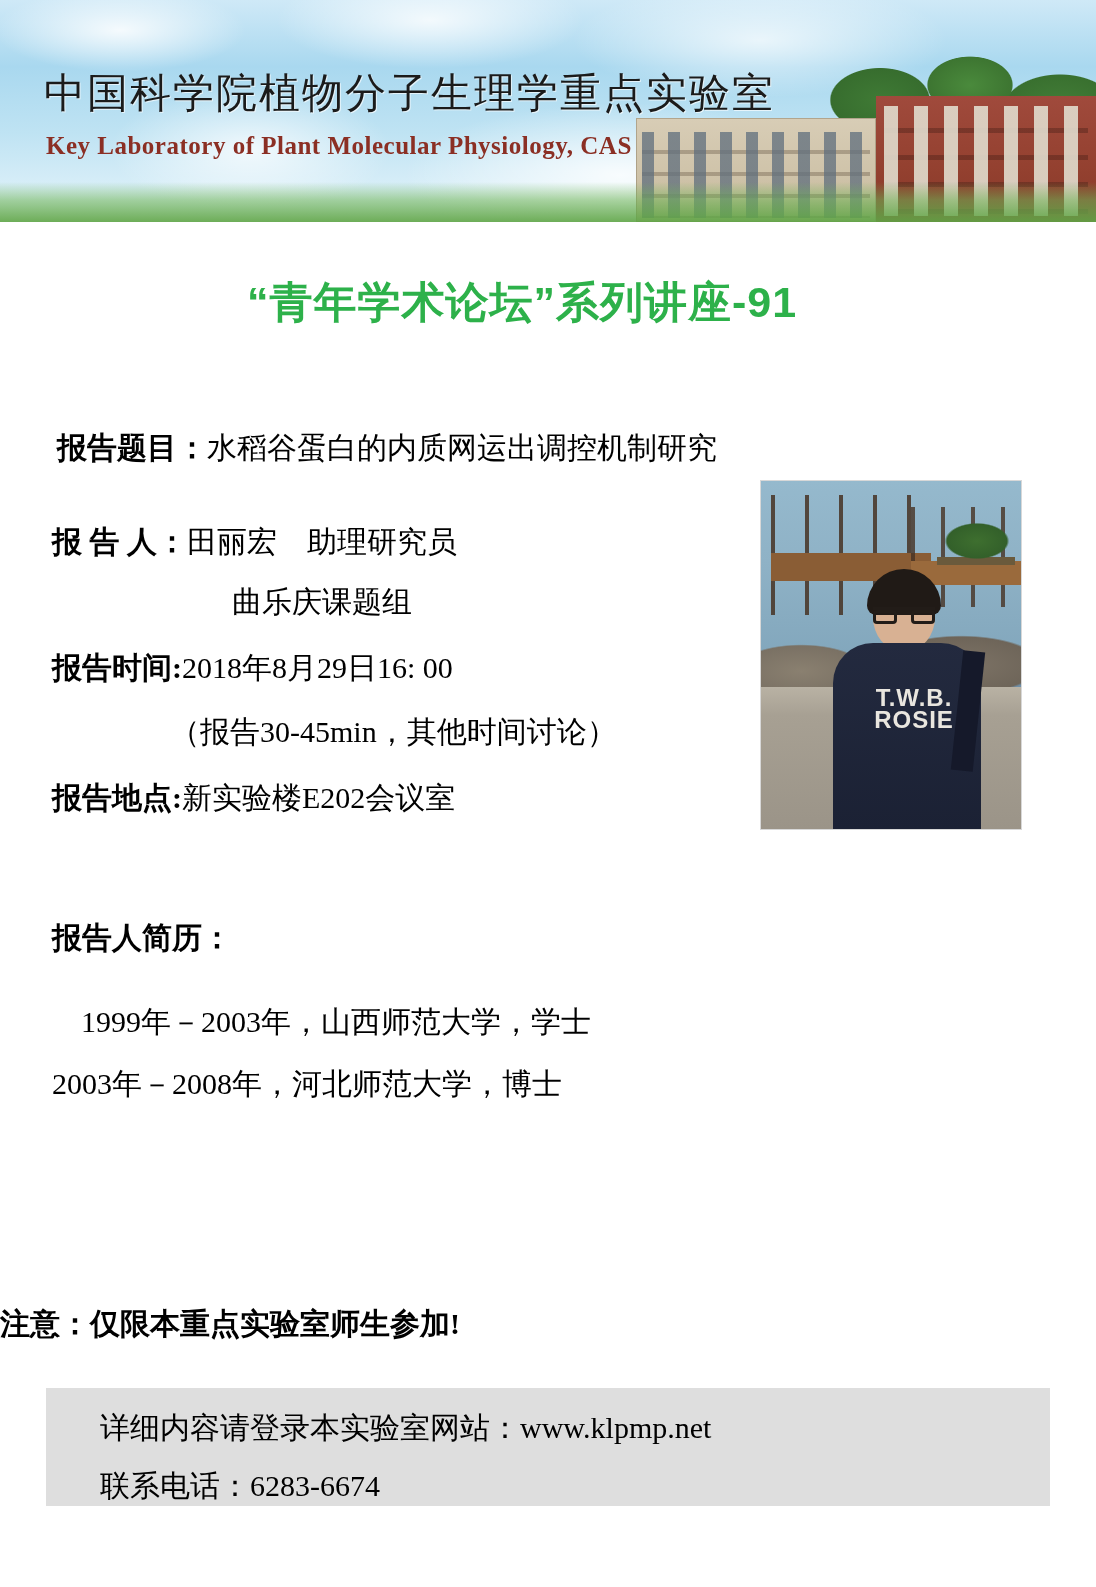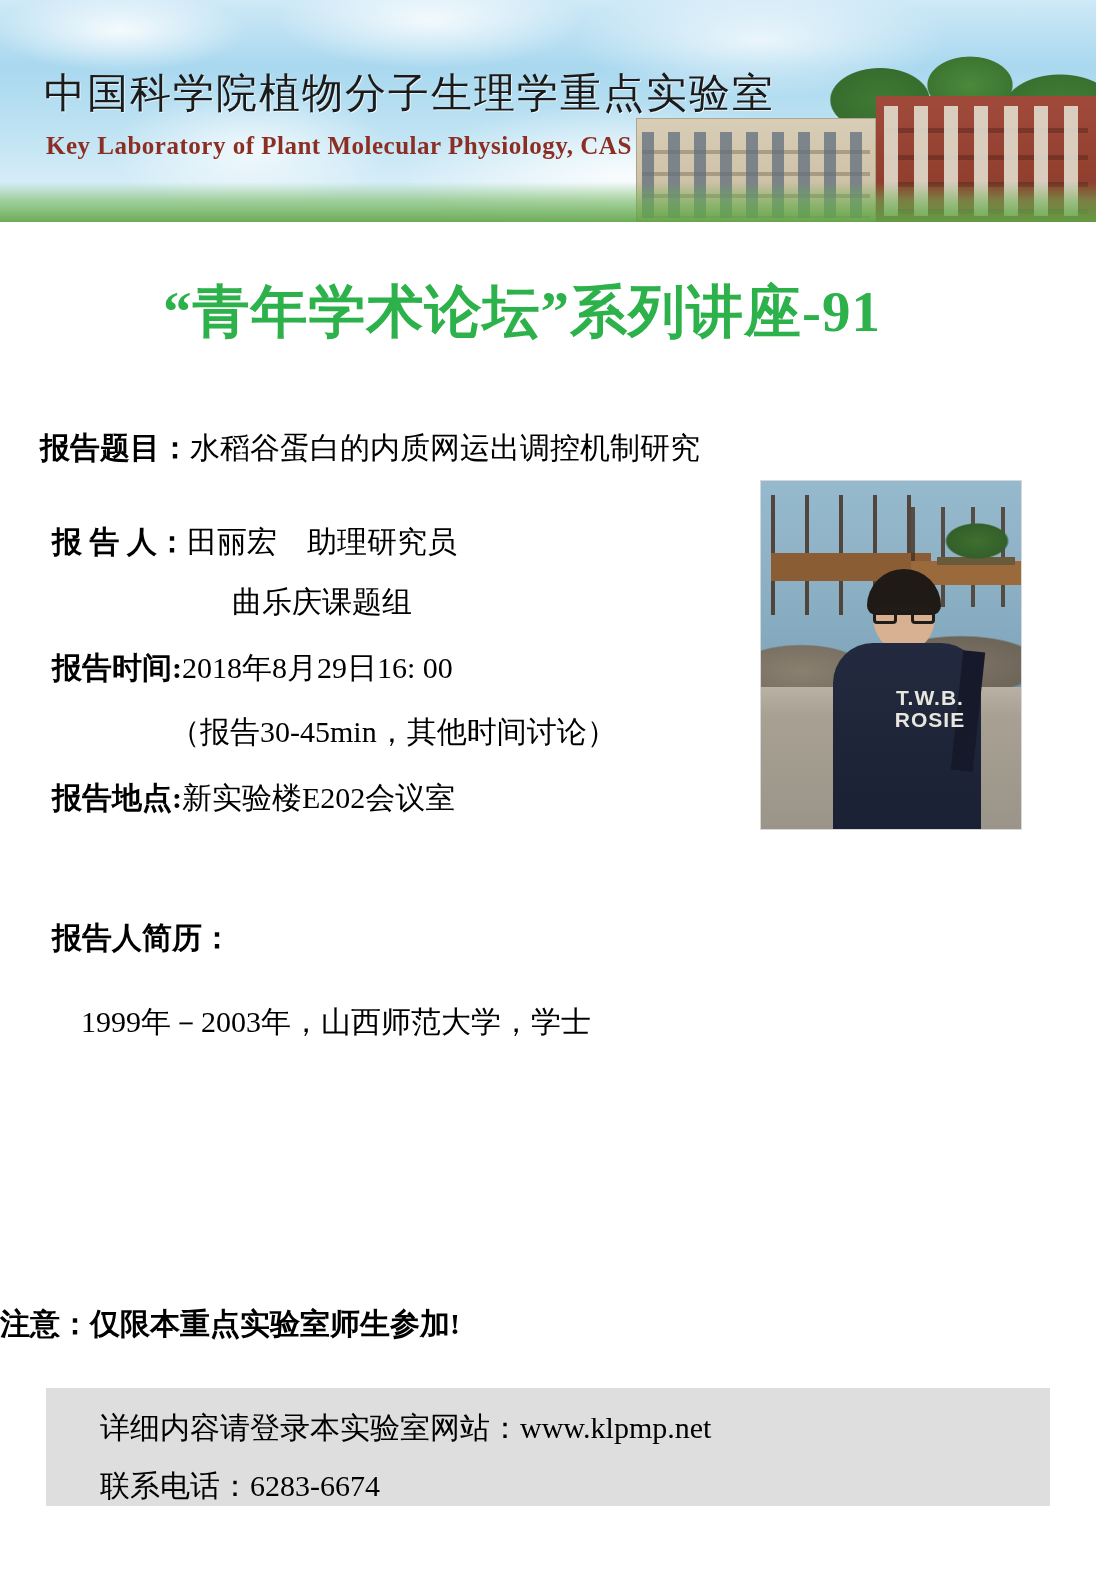--- a/index.html
+++ b/index.html
@@ -123,40 +123,40 @@
     position: relative;
     width: 1096px;
     height: 1365px;
   }
   .main-title {
     position: absolute;
     left: 0;
     top: 52px;
     width: 1044px;
     text-align: center;
-    font-family: Liberation Serif, serif;
-    font-weight: bold;
-    font-size: 57px;
+    font-family: Liberation Sans, sans-serif;
+    font-weight: bold;
+    font-size: 43px;
     color: #2db14a;
     letter-spacing: 1px;
     white-space: nowrap;
   }
 
   .row {
     position: absolute;
     font-family: "Liberation Serif", serif;
     font-size: 30px;
     color: #000;
     white-space: nowrap;
   }
   .label-bold {
     font-weight: bold;
   }
 
-  .r-topic    { left: 40px; top: 206px; }
+  .r-topic    { left: 57px; top: 206px; }
   .r-speaker  { left: 52px; top: 300px; }
   .r-group    { left: 232px; top: 360px; }
   .r-time     { left: 52px; top: 426px; }
   .r-duration { left: 170px; top: 490px; }
   .r-place    { left: 52px; top: 556px; }
 
   .r-bio-title { left: 52px; top: 696px; font-weight: bold; }
   .r-bio1 { left: 52px; top: 780px; margin-left: 29px; }
   .r-bio2 { left: 52px; top: 842px; }
   .r-bio3 { left: 52px; top: 904px; }
@@ -245,27 +245,27 @@
   .photo .glasses::before { left: 0; }
   .photo .glasses::after { right: 0; }
   .photo .body {
     position: absolute;
     left: 72px; top: 162px; width: 148px; height: 186px;
     border-radius: 40px 40px 0 0;
     background: linear-gradient(180deg, #232a3f 0%, #1b2134 100%);
   }
   .photo .sweater-text {
     position: absolute;
-    left: 114px; top: 206px;
+    left: 98px; top: 206px;
     width: 110px;
     text-align: center;
     color: #e9e6df;
     font-family: "Liberation Sans", sans-serif;
     font-weight: bold;
-    font-size: 21px;
+    font-size: 24px;
     line-height: 22px;
     letter-spacing: 1px;
   }
   .photo .strap {
     position: absolute;
     left: 196px; top: 170px; width: 22px; height: 120px;
     background: #15192a;
     transform: rotate(6deg);
   }
 
@@ -321,20 +321,21 @@
   </div>
 
   <div class="row r-duration">（报告30-45min，其他时间讨论）</div>
 
   <div class="row r-place">
     <span class="label-bold">报告地点:</span><span>新实验楼E202会议室</span>
   </div>
 
   <div class="row r-bio-title">报告人简历：</div>
   <div class="row r-bio1">1999年－2003年，山西师范大学，学士</div>
+  <div class="row r-bio2">2003年－2008年，河北师范大学，博士</div>
 
   <div class="row r-notice">注意：仅限本重点实验室师生参加!</div>
 
   <div class="photo">
     <div class="water"></div>
     <div class="ship"></div>
     <div class="ship2"></div>
     <div class="palm"></div>
     <div class="rocks"></div>
     <div class="ledge"></div>

